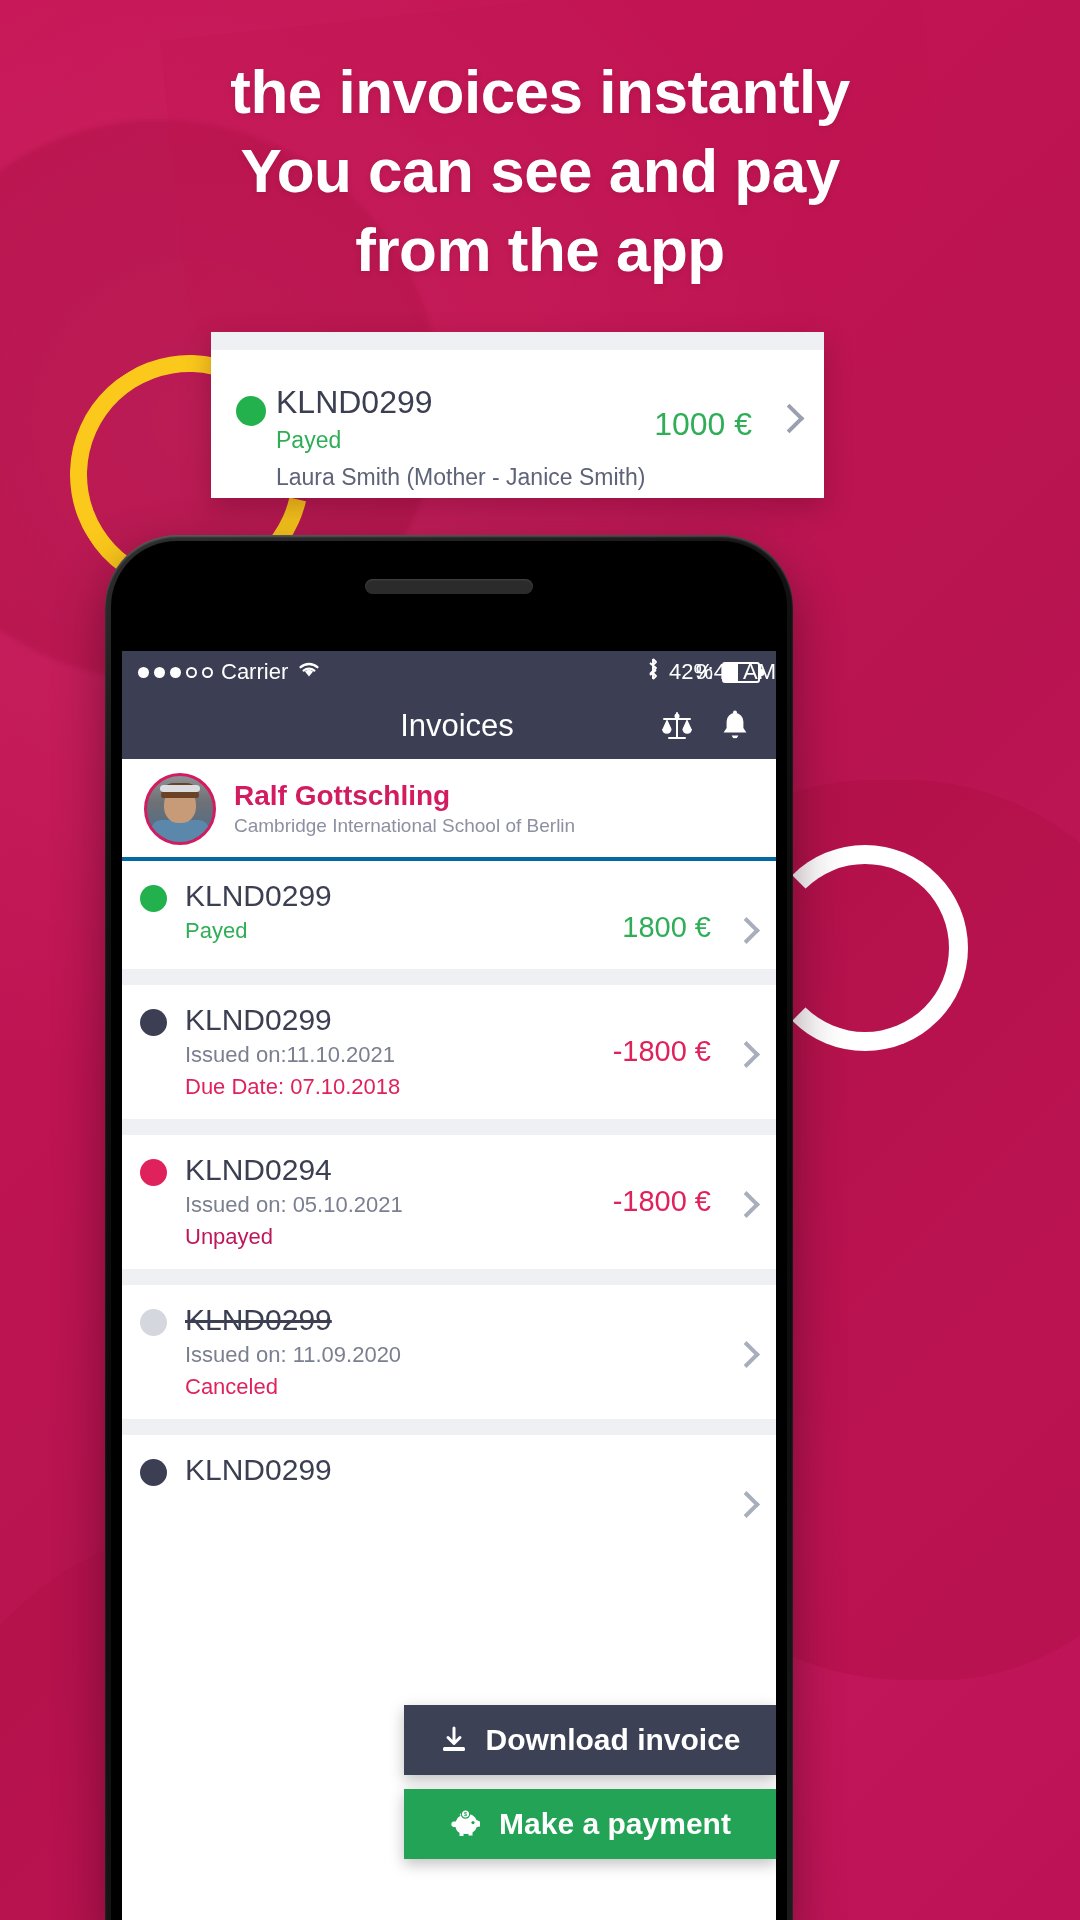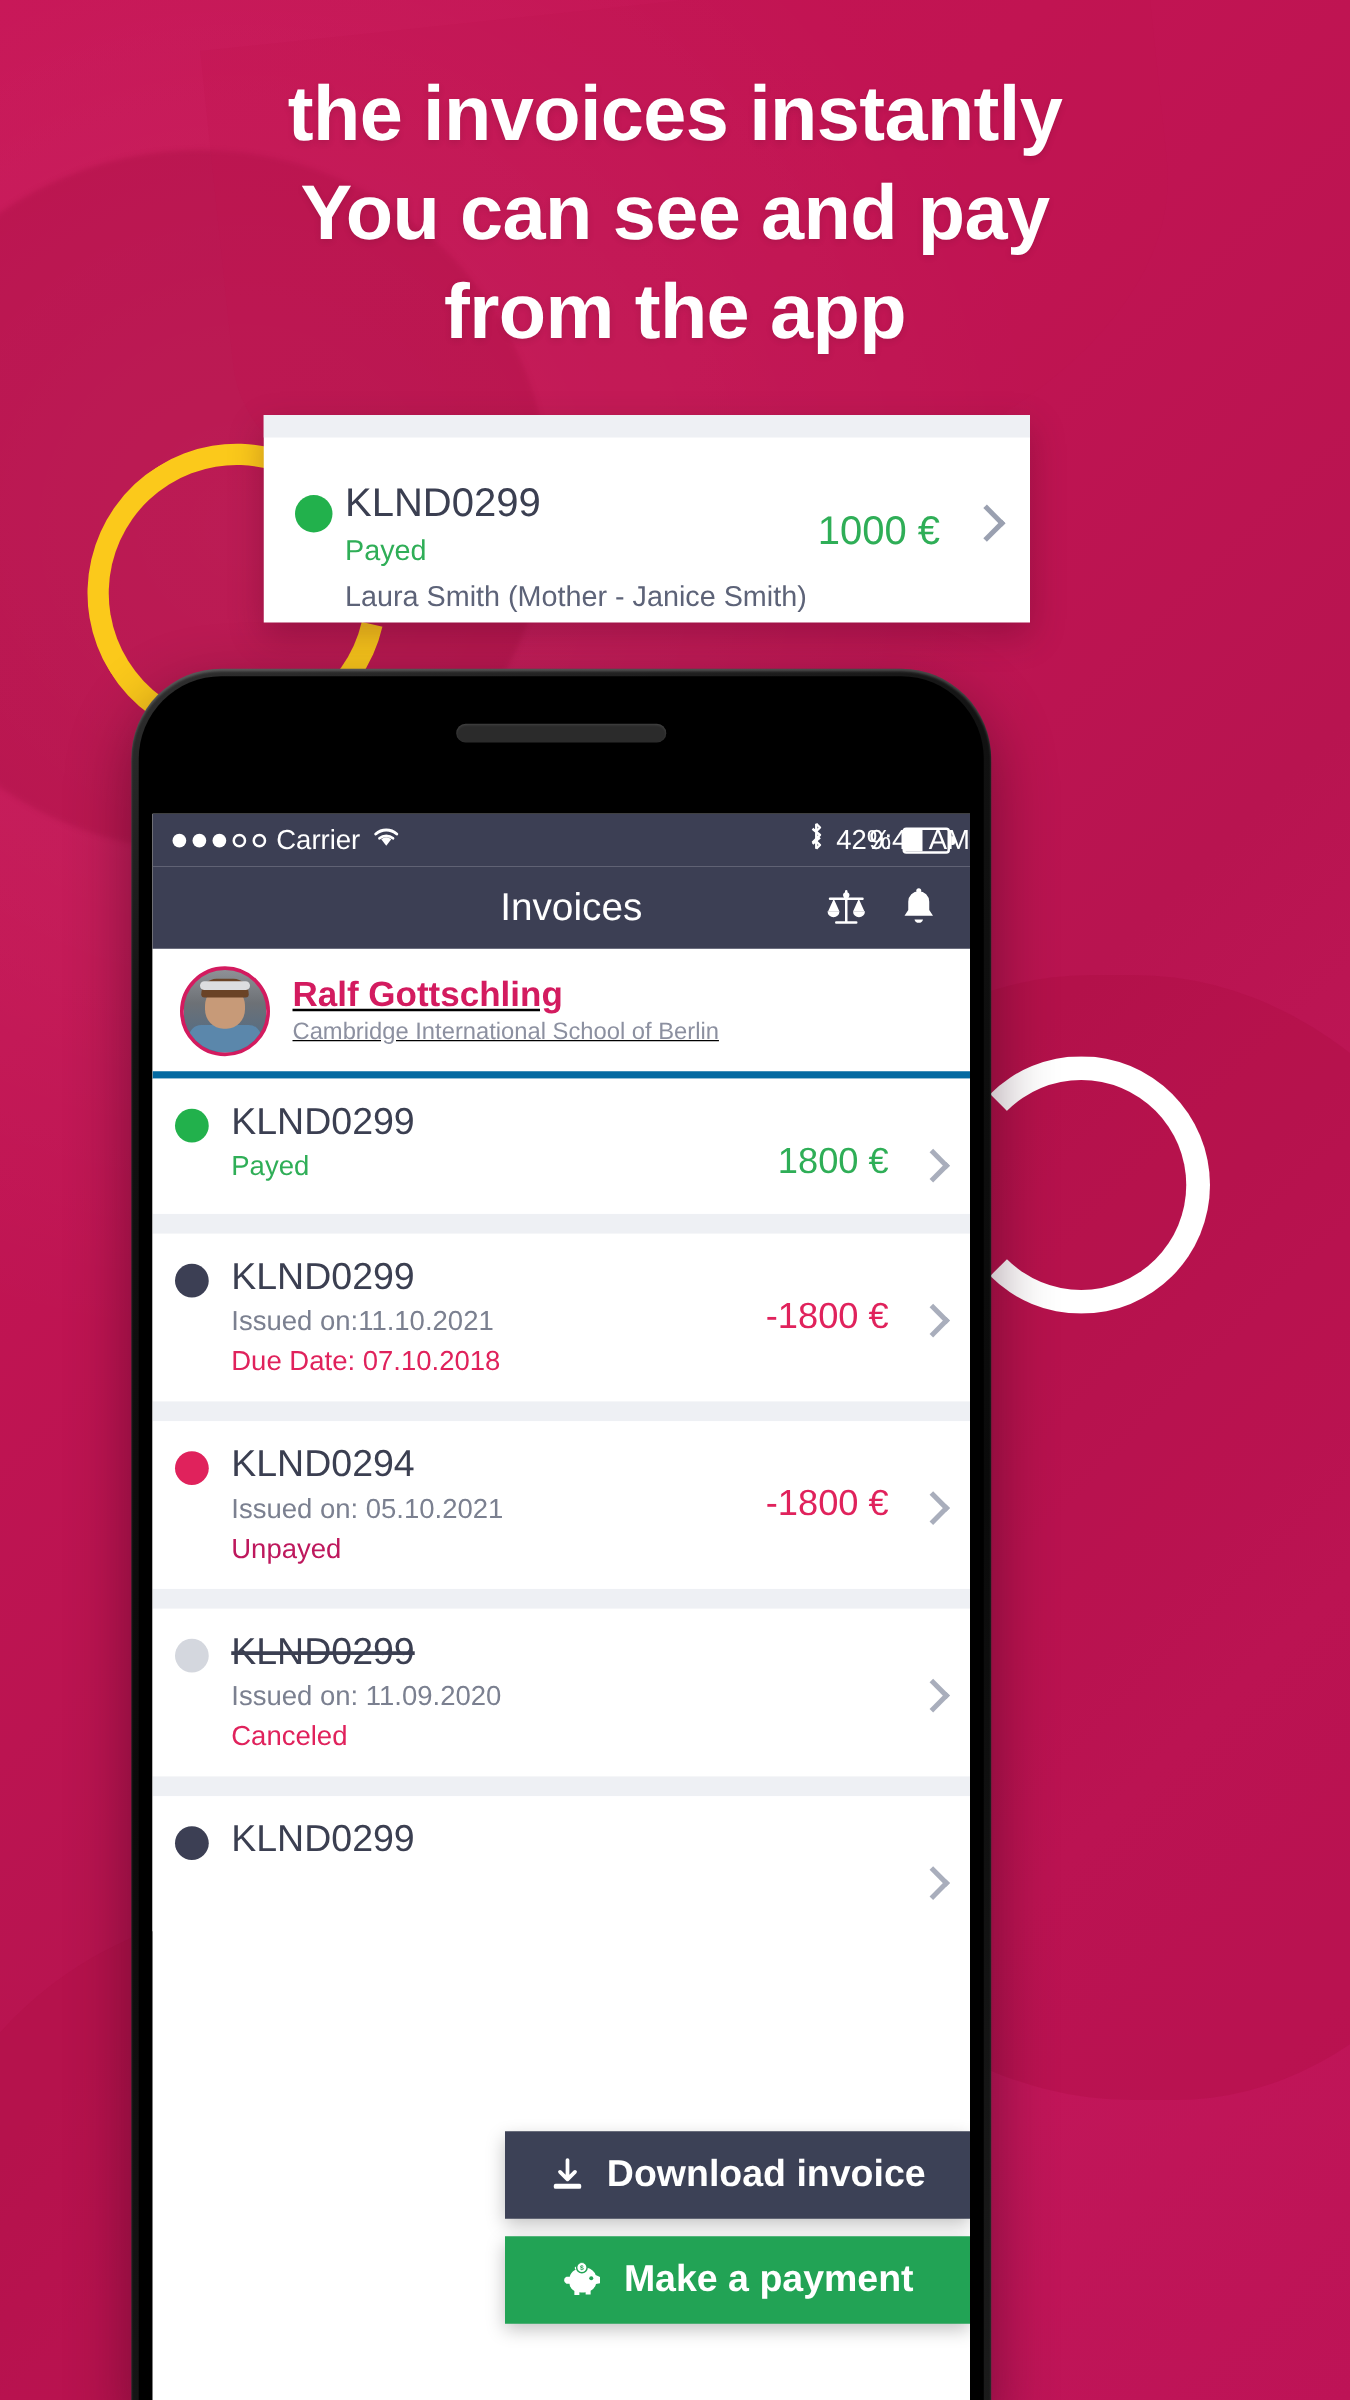--- a/index.html
+++ b/index.html
@@ -78,21 +78,21 @@
   .batt span{display:block;height:100%;background:#fff;}
 
   
   #appheader{height:66px;background:#3c3f54;color:#fff;display:flex;align-items:center;position:relative;}
   #app-title{position:absolute;left:0;right:0;text-align:center;font-size:31px;padding-left:16px;}
   #header-icons{margin-left:auto;display:flex;align-items:center;gap:26px;padding-right:26px;position:relative;z-index:2;}
   #header-icons svg{display:block;}
 
   
   #profile{display:flex;align-items:center;gap:18px;padding:14px 18px 12px 22px;background:#fff;
-    border-bottom:6px solid #0369a1;text-decoration:underline;}
+    border-bottom:4px solid #0369a1;}
   #avatar{width:66px;height:66px;border-radius:50%;border:3px solid #d31b5f;overflow:hidden;flex:none;
     background:linear-gradient(180deg,#8e9196 0%,#6d7176 40%,#4a6b8a 100%);position:relative;}
   #avatar .face{position:absolute;left:50%;transform:translateX(-50%);top:13px;width:32px;height:34px;border-radius:46%;
     background:#c79a78;}
   #avatar .hair{position:absolute;left:50%;transform:translateX(-50%);top:7px;width:38px;height:15px;border-radius:19px 19px 4px 4px;
     background:#6a4326;}
   #avatar .band{position:absolute;left:50%;transform:translateX(-50%);top:9px;width:40px;height:7px;border-radius:4px;background:#dcdde0;}
   #avatar .shirt{position:absolute;left:50%;transform:translateX(-50%);bottom:0;width:58px;height:22px;background:#5b87ab;border-radius:10px 10px 0 0;}
   #p-name{font-size:28px;color:#d31b5f;font-weight:bold;line-height:34px;}
   #p-school{font-size:19px;color:#8c90a0;line-height:26px;}

